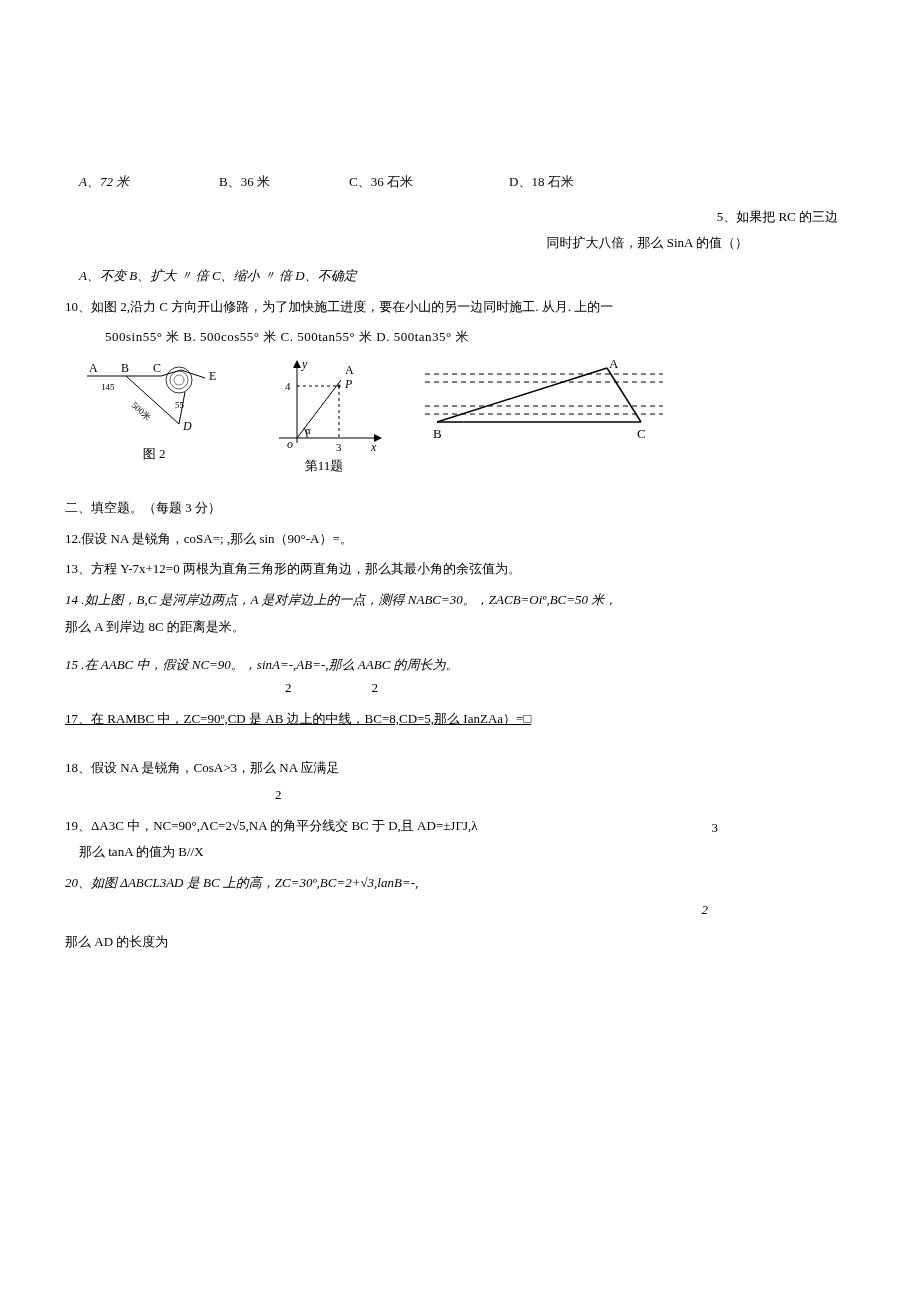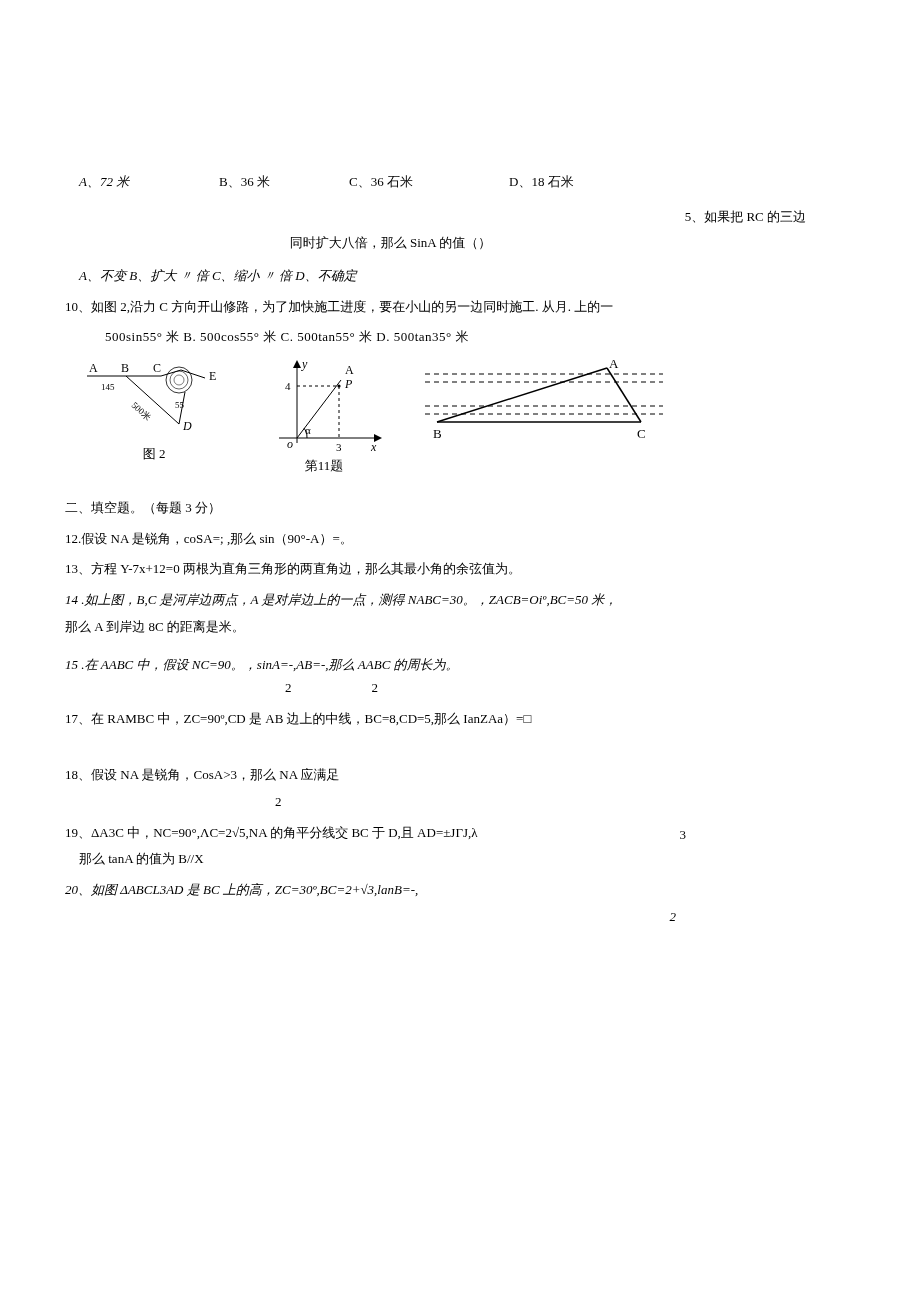--- a/index.html
+++ b/index.html
@@ -1,17 +1,17 @@
 <!DOCTYPE html>
 <html><head>
   <meta charset="utf-8">
   <style>
     * { margin: 0; padding: 0; box-sizing: border-box; }
     body { width: 920px; height: 1301px; background: #fff; font-family: "SimSun", "Microsoft YaHei", serif; font-size: 13px; color: #000; position: relative; }
-    .page { padding: 170px 84px 40px 65px; line-height: 1.9; }
+    .page { padding: 170px 52px 40px 65px; line-height: 1.9; }
     .row { display: flex; align-items: center; margin-bottom: 8px; }
     .opt { display: inline-block; }
     .indent { padding-left: 14px; }
     .underline { display: inline-block; border-bottom: 1px solid #000; min-width: 90px; height: 14px; vertical-align: baseline; }
     .figures { display: flex; gap: 30px; align-items: flex-start; justify-content: flex-start; margin: 8px 0 12px 14px; }
     .fig2-wrap { display: flex; flex-direction: column; align-items: center; }
     .fig-label { font-size: 13px; margin-top: 2px; }
     .p { margin-bottom: 6px; }
     .tight { margin-bottom: 2px; }
     .frac-block { display: flex; gap: 80px; padding-left: 220px; margin-top: -4px; margin-bottom: 6px; }
@@ -25,21 +25,21 @@
   <div class="row indent">
     <span class="opt" style="width:140px; font-style: italic;">A、72 米</span>
     <span class="opt" style="width:130px;">B、36 米</span>
     <span class="opt" style="width:160px;">C、36 石米</span>
     <span class="opt">D、18 石米</span>
   </div>
 
   <div class="row" style="justify-content: flex-end; padding-right: 30px; margin-top: 10px; margin-bottom: 2px;">
     <span>5、如果把 RC 的三边</span>
   </div>
-  <div class="row" style="justify-content: center;">
+  <div class="row" style="justify-content: flex-end;">
     <span>同时扩大八倍，那么 SinA 的值（</span>
     <span style="padding-right:120px;">）</span>
   </div>
   <div class="p indent">
     <span style="font-style: italic; margin-top: 16px;">A、不变 B、扩大 〃 倍 C、缩小 〃 倍 D、不确定</span>
   </div>
 
   <div class="p"><span>10、如图 2,沿力 C 方向开山修路，为了加快施工进度，要在小山的另一边同时施工. 从月. 上的一</span></div>
   <div class="p indent choices-img" style="padding-left:40px;">
     <span>500sin55° 米   B. 500cos55° 米    C. 500tan55° 米    D. 500tan35° 米</span>
@@ -116,27 +116,28 @@
 
   <div class="p tight"><span style="font-style: italic;">14 .如上图，B,C 是河岸边两点，A 是对岸边上的一点，测得 NABC=30。，ZACB=Oiº,BC=50 米，</span></div>
   <div class="p" style="margin-bottom:14px;"><span>那么 A 到岸边 8C 的距离是米。</span></div>
 
   <div class="tight"><span style="font-style: italic;">15 .在 AABC 中，假设 NC=90。，sinA=-,AB=-,那么 AABC 的周长为。</span></div>
   <div class="frac-block">
     <span>2</span>
     <span>2</span>
   </div>
 
-  <div class="p" style="margin-bottom:32px;"><span>17、在 RAMBC 中，ZC=90º,CD 是 AB 边上的中线，BC=8,CD=5,那么 IanZAa）=□</span></div>
+  <div class="p" style="margin-bottom:25px;text-decoration:underline;"><span>17、在 RAMBC 中，ZC=90º,CD 是 AB 边上的中线，BC=8,CD=5,那么 IanZAa）=□</span></div>
 
   <div class="tight"><span>18、假设 NA 是锐角，CosA&gt;3，那么 NA 应满足</span></div>
   <div class="p" style="padding-left:210px;"><span>2</span></div>
 
   <div style="position: relative;">
     <div class="tight"><span>19、ΔA3C 中，NC=90°,ΛC=2√5,NA 的角平分线交 BC 于 D,且 AD=±JΓJ,λ</span></div>
     <span style="position:absolute; right:150px; top:2px;">3</span>
     <div class="p indent"><span>那么 tanA 的值为 B//X</span></div>
   </div>
 
   <div class="tight"><span style="font-style: italic;">20、如图 ΔABCL3AD 是 BC 上的高，ZC=30º,BC=2+√3,lanB=-,</span></div>
   <div class="p" style="text-align:right; padding-right:160px; font-style: italic;"><span>2</span></div>
+  <div class="p" style="margin-top:8px;"><span>那么 AD 的长度为</span></div>
 
 </div>
 
 </body></html>

